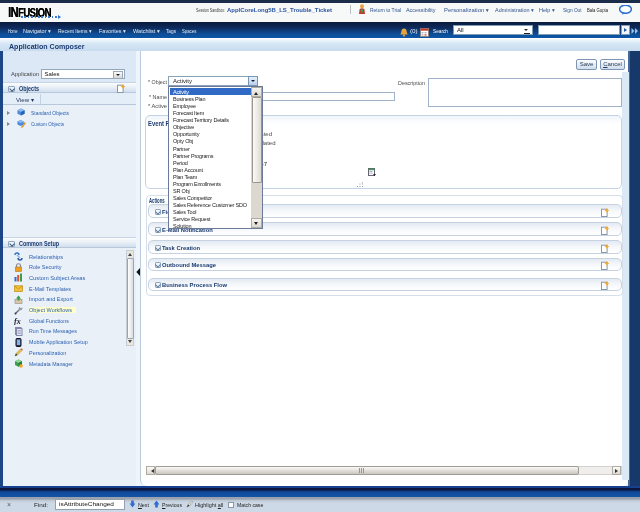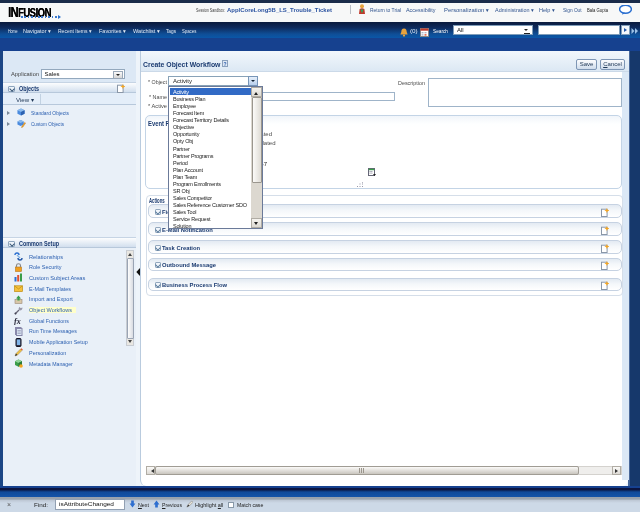--- a/index.html
+++ b/index.html
@@ -153,20 +153,23 @@
 <div class="ab combo" id="allcombo">
       <span class="ct">All</span>
       <span class="cbtn"></span>
     </div>
 <div class="ab combo" id="searchbox"></div>
 <div class="ab" id="gobtn"></div>
 <svg class="ab" width="8" height="8" viewBox="0 0 8 8" style="left:631px;top:26.5px">
       <path d="M0.5 1 L3.5 4 L0.5 7 Z" fill="#9cc2e8"></path>
       <path d="M4 1 L7 4 L4 7 Z" fill="#9cc2e8"></path>
     </svg>
+<div class="ab" id="acband">
+      <span class="fit" id="f_appcomp" style="transform:scaleX(0.944)">Application Composer</span>
+    </div>
 <div class="ab" style="left:3px;top:51px;width:625px;height:435px;background:#eef4fa"></div>
 <div class="ab" id="leftedge"></div>
 <div class="ab" id="rightedge"></div>
 <div class="ab" id="botband"></div>
 
 <div class="ab" id="lp">
   <span class="lab" style="left:8px;top:19.5px"><span class="fit" id="f_application" style="transform:scaleX(0.954)">Application</span></span>
   <div id="appcombo">
         <span class="ct">Sales</span>
         <span class="cbtn"></span>
@@ -269,24 +272,20 @@
   <span class="sbarrow" style="left:125px;top:202px;border:2.5px solid rgba(0,0,0,0);border-bottom:3px solid #444;margin-top:-2px"></span>
   <div class="sbthumb" style="left:123.5px;top:207px;width:7px;height:81px"></div>
   <span class="sbarrow" style="left:125px;top:289px;border:2.5px solid rgba(0,0,0,0);border-top:3px solid #444"></span>
 </div>
 
 <svg class="ab" style="left:136px;top:267.5px;z-index:5" width="4" height="8" viewBox="0 0 4 8">
       <path d="M4 0 L0.3 4 L4 8 Z" fill="#111"></path>
     </svg>
 
 <div class="ab" id="cp">
-  <div id="titlerow">
-        <span class="t"><span class="fit" id="f_cow" style="transform:scaleX(0.917)">Create Object Workflow</span></span>
-        <span id="helpico">?</span>
-      </div>
   <div id="rightstrip"></div>
   <div class="btn" id="savebtn">Save</div>
   <div class="btn" id="cancelbtn"><u>C</u>ancel</div>
   <span class="flab" style="left:7px;top:28px"><span class="fit" id="f_lobj" style="transform:scaleX(0.890)">* Object</span></span>
   <span class="flab" style="left:8px;top:42.5px"><span class="fit" id="f_lname" style="transform:scaleX(0.899)">* Name</span></span>
   <span class="flab" style="left:7px;top:52px"><span class="fit" id="f_lactive" style="transform:scaleX(0.949)">* Active</span></span>
   <div class="ffield" id="namefield" style="left:28px;top:40.5px;width:226px;height:9.5px"></div>
   <div class="ffield" style="left:28px;top:51px;width:7px;height:7px"></div>
   <span class="flab" style="left:257px;top:28.5px"><span class="fit" id="f_desc" style="transform:scaleX(0.900)">Description</span></span>
   <div class="ffield" style="left:287px;top:27px;width:194px;height:29px"></div>

